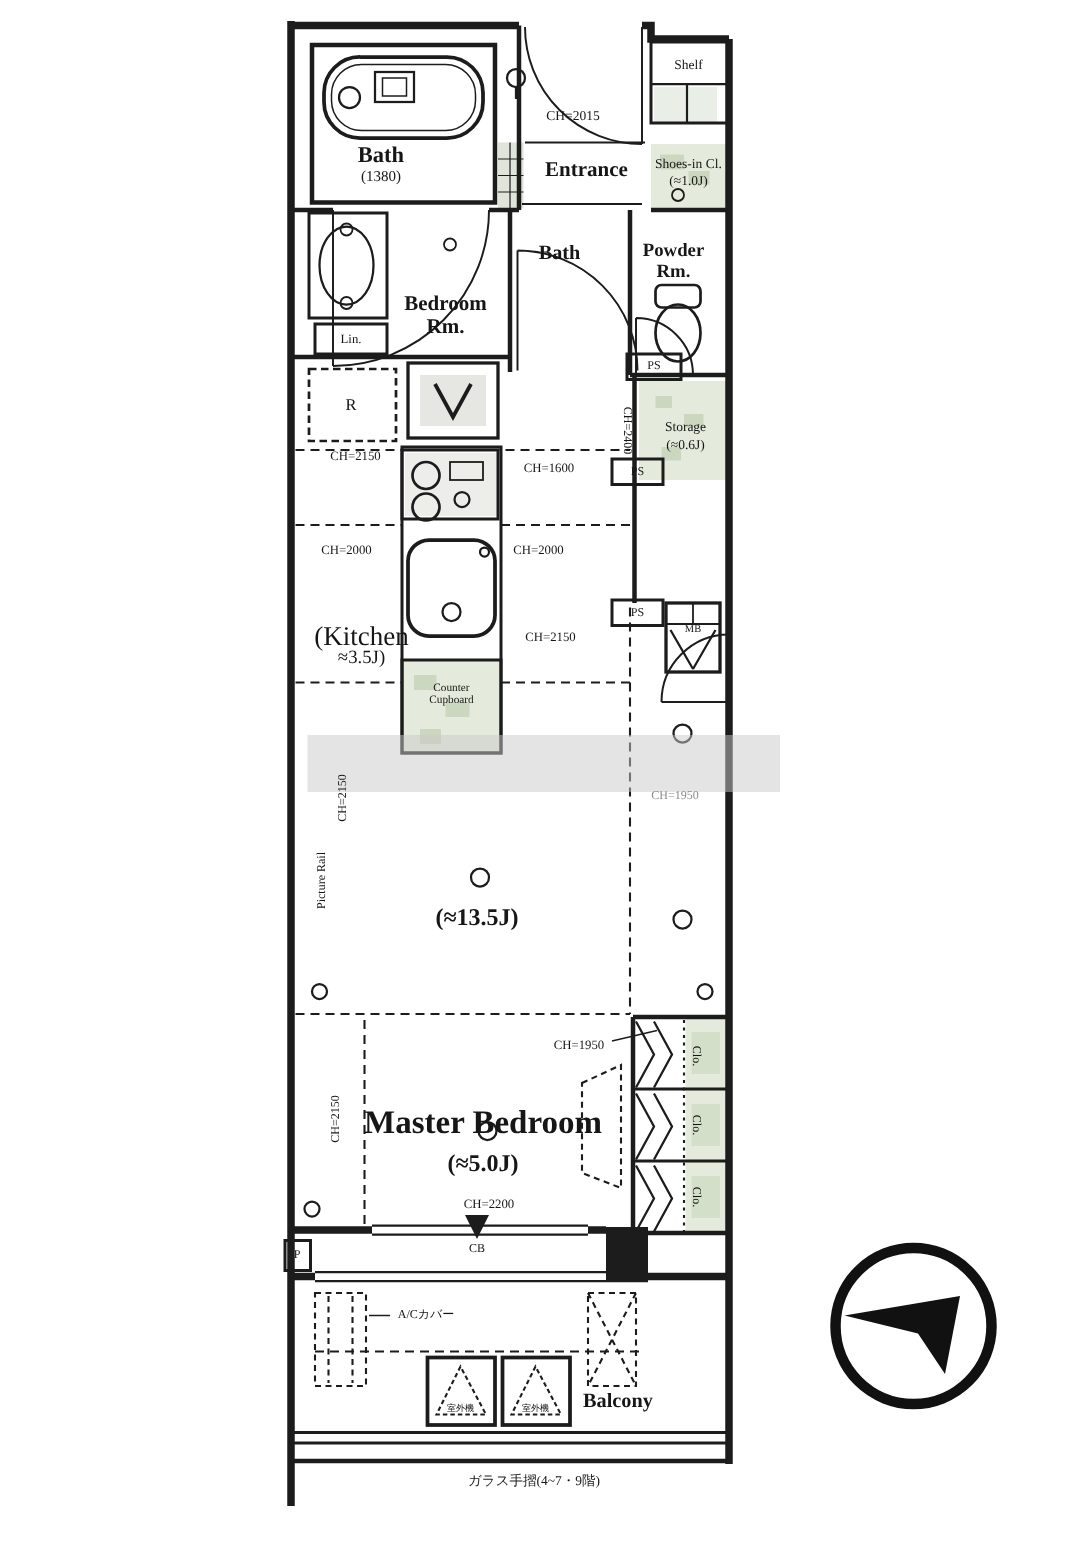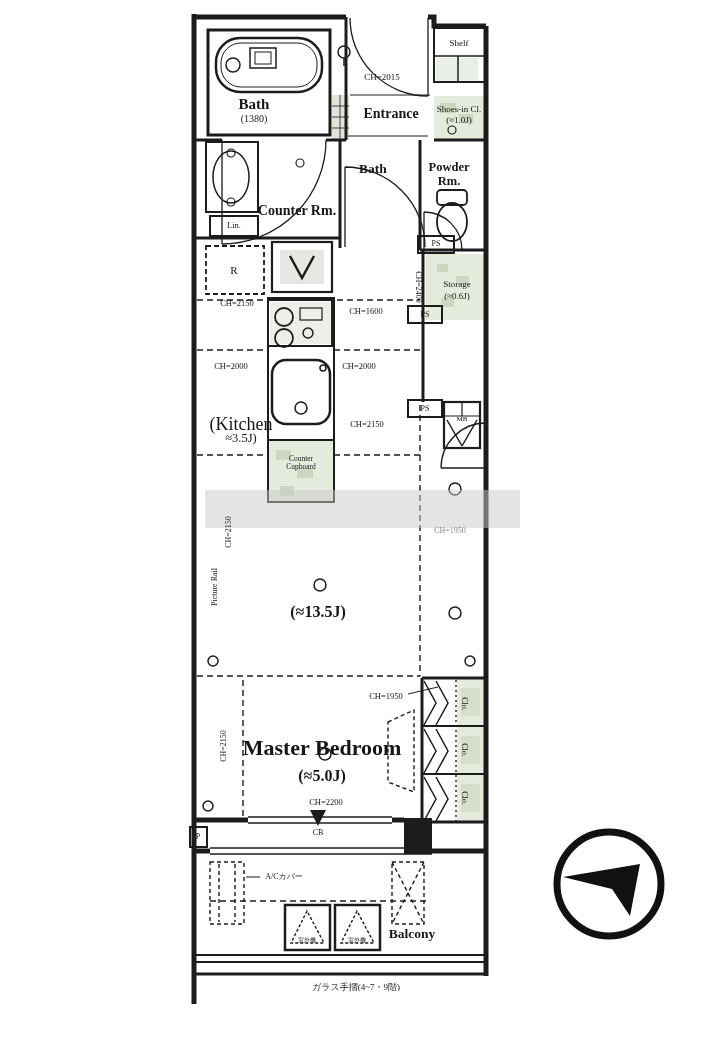--- a/index.html
+++ b/index.html
@@ -169,21 +169,21 @@
   </g>
 </svg>
 
   <div class="lbl b" style="left:254px;top:104px;font-size:15px">Bath</div>
   <div class="lbl" style="left:254px;top:119px;font-size:10px">(1380)</div>
   <div class="lbl" style="left:382px;top:78px;font-size:9px">CH=2015</div>
   <div class="lbl b" style="left:391px;top:114px;font-size:14px">Entrance</div>
   <div class="lbl" style="left:459px;top:44px;font-size:9px">Shelf</div>
   <div class="lbl" style="left:459px;top:110px;font-size:9px">Shoes-in Cl.</div>
   <div class="lbl" style="left:459px;top:121px;font-size:9px">(≈1.0J)</div>
-  <div class="lbl b wrap" style="left:297px;top:211px;font-size:14px;width:82px">Counter Rm.</div>
+  <div class="lbl b wrap" style="left:297px;top:211px;font-size:14px;width:82px">Bedroom Rm.</div>
   <div class="lbl" style="left:234px;top:226px;font-size:8.5px">Lin.</div>
   <div class="lbl b" style="left:373px;top:169px;font-size:13.5px">Bath</div>
   <div class="lbl b wrap" style="left:449px;top:174px;font-size:12.5px;width:62px">Powder Rm.</div>
   <div class="lbl" style="left:436px;top:244px;font-size:8px">PS</div>
   <div class="lbl" style="left:425px;top:315px;font-size:8px">PS</div>
   <div class="lbl" style="left:425px;top:409px;font-size:8px">PS</div>
   <div class="lbl" style="left:457px;top:285px;font-size:9px">Storage</div>
   <div class="lbl" style="left:457px;top:297px;font-size:9px">(≈0.6J)</div>
   <div class="lbl vr" style="left:418px;top:287px;font-size:8px">CH=2400</div>
   <div class="lbl" style="left:234px;top:271px;font-size:11px">R</div>

